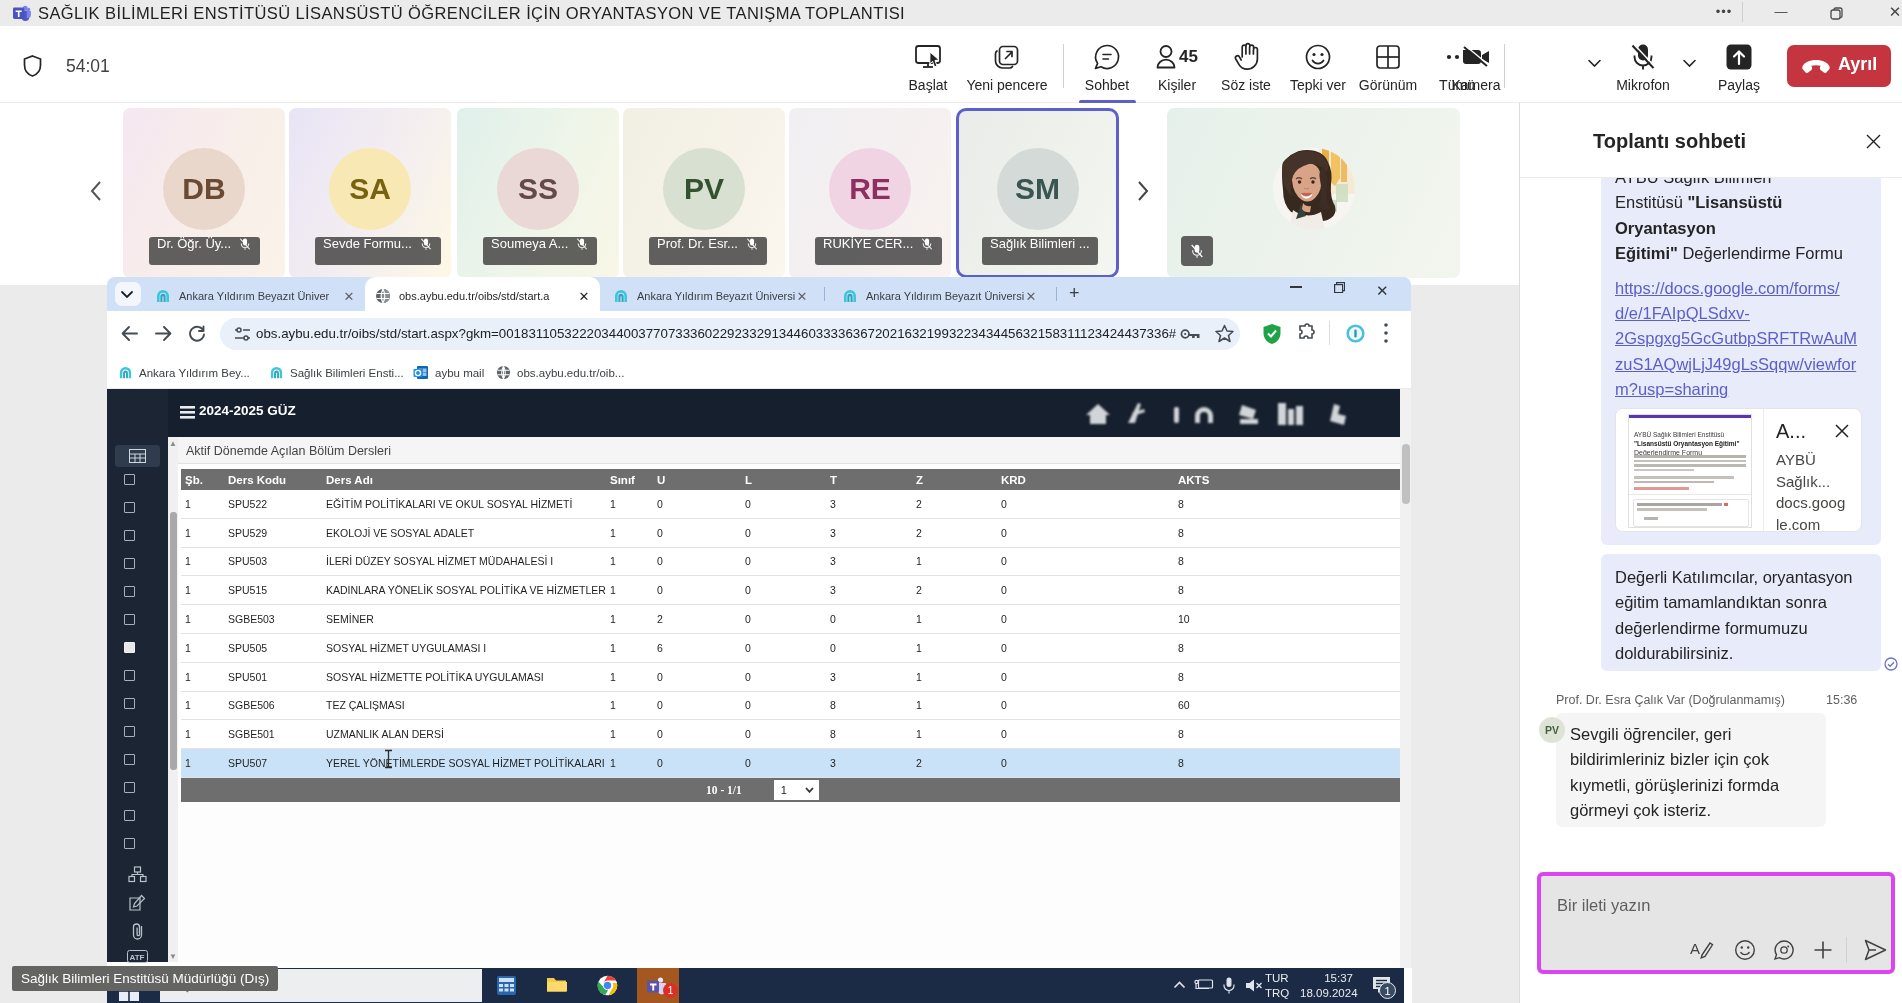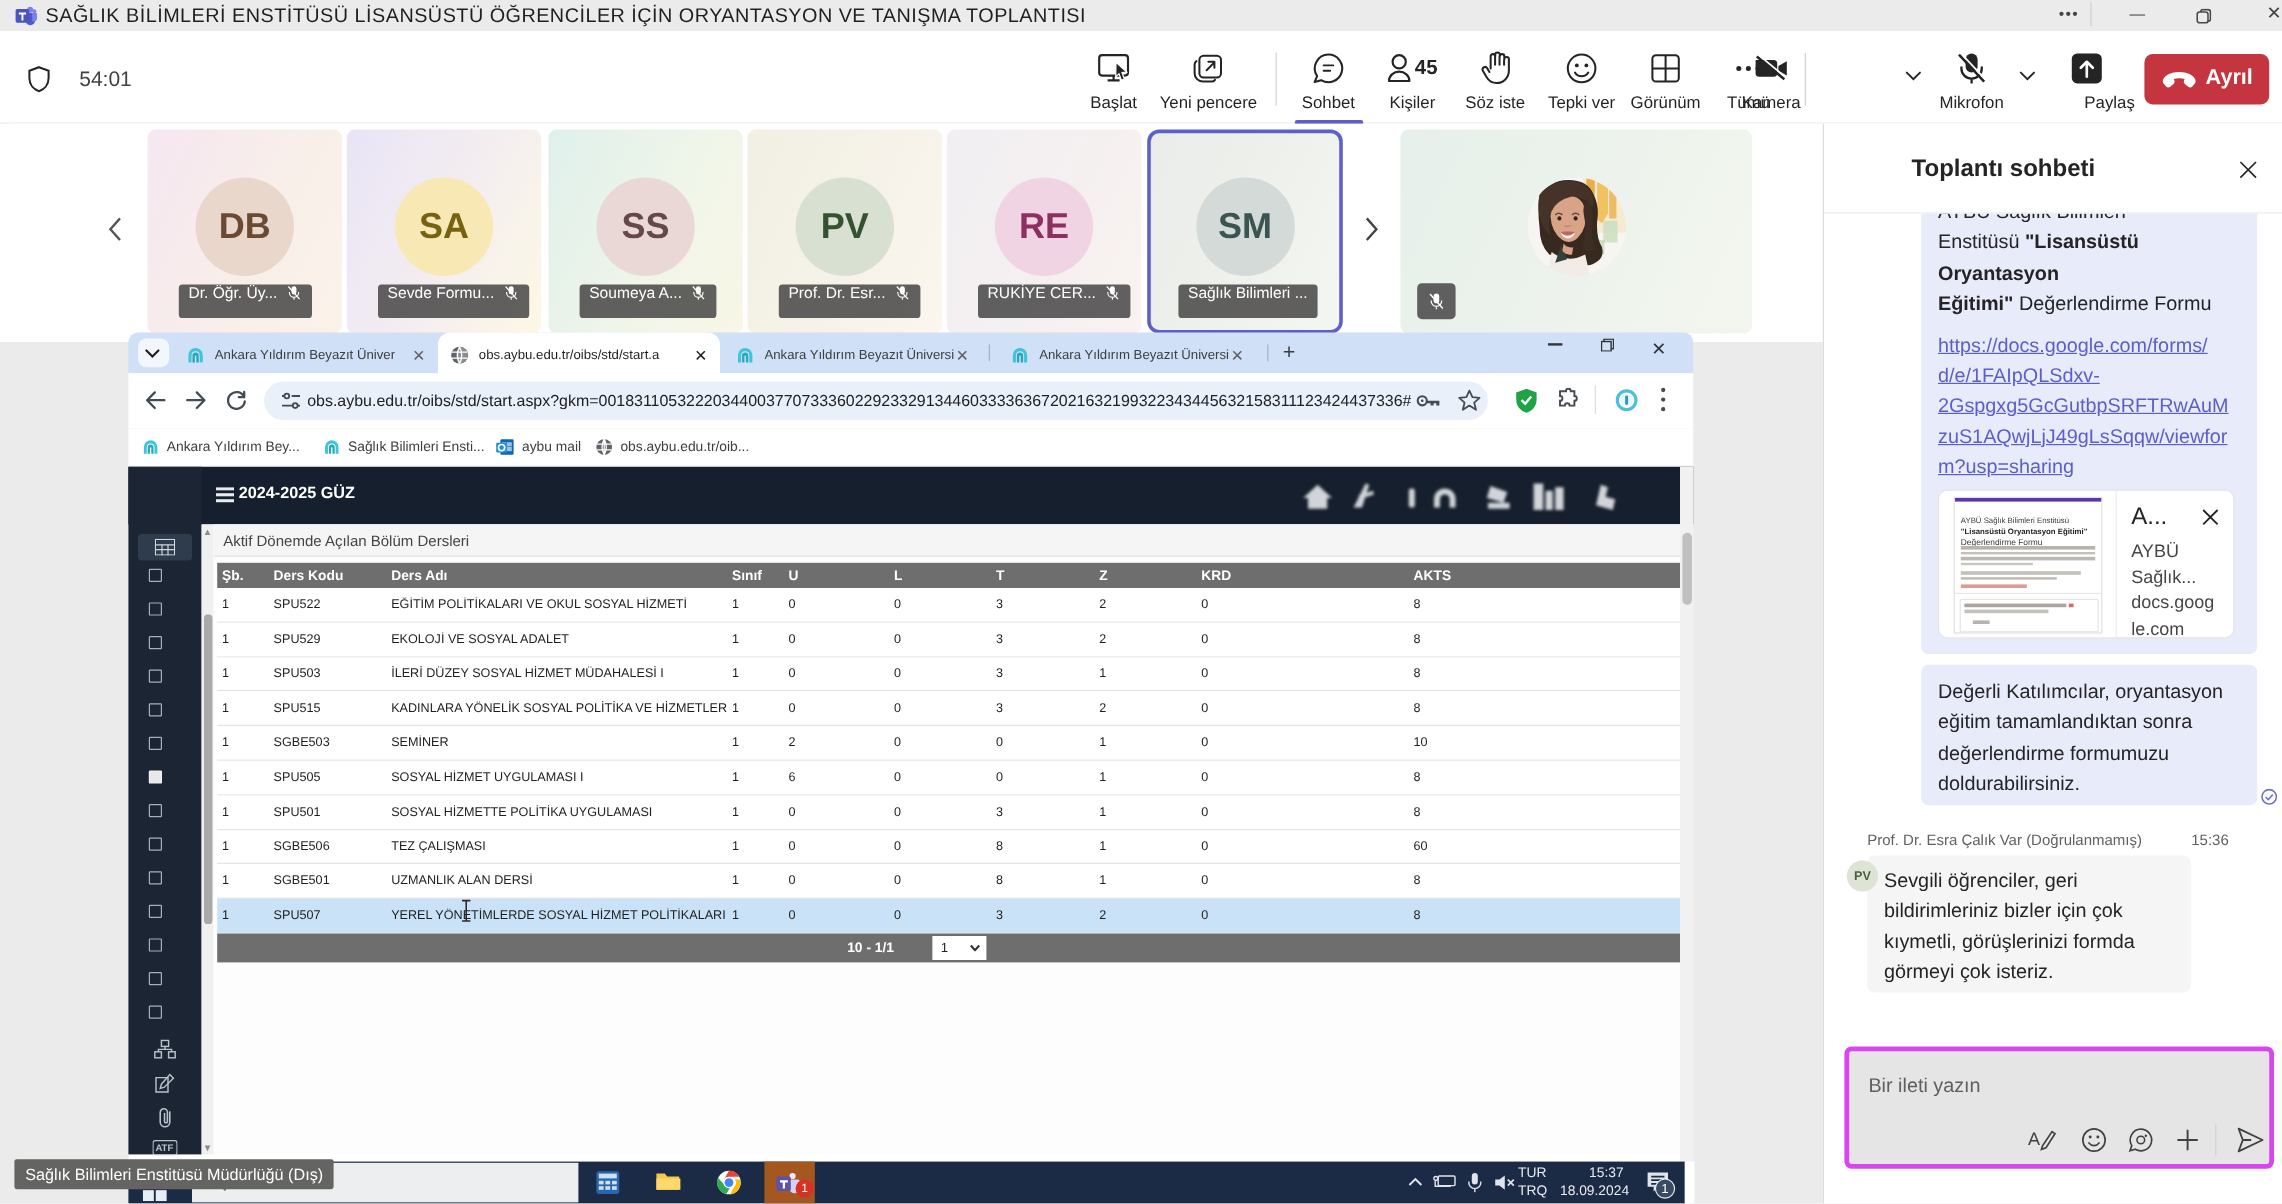--- a/index.html
+++ b/index.html
@@ -216,21 +216,21 @@
           <line x1="14" y1="24" x2="14" y2="27.5" stroke="#242424" stroke-width="1.9"></line>
           <line x1="3.5" y1="3.5" x2="24.5" y2="26" stroke="#242424" stroke-width="2.2"></line>
           <line x1="5" y1="2.3" x2="26" y2="24.8" stroke="#fff" stroke-width="1.4"></line>
         </svg>
       </div>
     <div class="lbl">Mikrofon</div>
   </div>
   <svg class="abs" style="left:1682px;top:32px" width="15" height="10" viewBox="0 0 15 10">
       <path d="M2 2.5 L7.5 8 L13 2.5" fill="none" stroke="#242424" stroke-width="1.6" stroke-linecap="round"></path>
     </svg>
-  <div class="tbtn" style="left:1699px;width:80px;text-align:right;">
+  <div class="tbtn" style="left:1699px;width:80px;">
     <div class="ic">
         <svg width="28" height="28" viewBox="0 0 28 28">
           <rect x="1.5" y="1.5" width="25" height="25" rx="4.5" fill="#242424"></rect>
           <path d="M14 21 V9 M9 13.5 L14 8.5 L19 13.5" fill="none" stroke="#fff" stroke-width="2.2" stroke-linecap="round" stroke-linejoin="round"></path>
         </svg>
       </div>
     <div class="lbl">Paylaş</div>
   </div>
   <div class="abs" style="left:1787px;top:19px;width:104px;height:42px;background:#c43540;border-radius:7px;">
     <svg class="abs" style="left:14px;top:13px" width="30" height="16" viewBox="0 0 30 16">
@@ -696,21 +696,21 @@
             <div class="c3">YEREL YÖNETİMLERDE SOSYAL HİZMET POLİTİKALARI</div>
             <div class="c4">1</div>
             <div class="c5">0</div>
             <div class="c6">0</div>
             <div class="c7">3</div>
             <div class="c8">2</div>
             <div class="c9">0</div>
             <div class="c10">8</div>
           </div>
         <div class="frow" style="display:flex;background:#6e6e6e;color:#fff;height:24px;align-items:center;font-size:11.5px;font-weight:bold;">
-          <div style="margin-left:525px;">10 - 1/1</div>
+          <div style="margin-left:525px;font-family:Liberation Serif, serif;">10 - 1/1</div>
           <div style="margin-left:32px;width:45px;height:20px;background:#fff;color:#222;font-weight:normal;display:flex;align-items:center;padding-left:7px;justify-content:space-between;">
               <span style="font-size:11px;">1</span>
               <svg style="margin-right:5px" width="9" height="6" viewBox="0 0 9 6">
                 <path d="M1 1 L4.5 4.8 L8 1" fill="none" stroke="#333" stroke-width="1.8"></path>
               </svg>
             </div>
         </div>
       </div>
       <svg class="abs" style="left:205px;top:312px" width="11" height="20" viewBox="0 0 11 20">
           <g stroke="#2b2b2b" stroke-width="1.3" fill="none">

